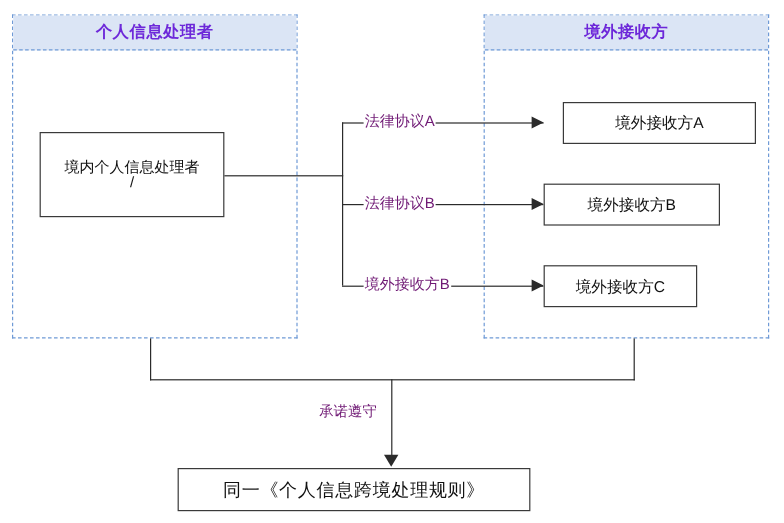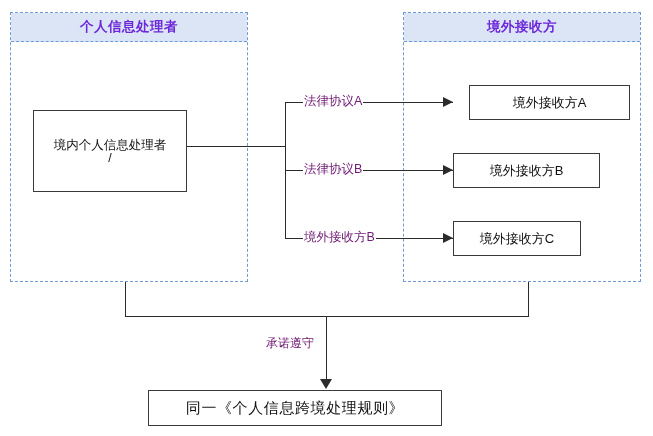--- a/index.html
+++ b/index.html
@@ -132,21 +132,21 @@
       <span class="group-header-title">个人信息处理者</span>
     </div>
   </div>
 
   <div class="group" style="left:403px; top:12px; width:238px; height:270px;">
     <div class="group-header">
       <span class="group-header-title">境外接收方</span>
     </div>
   </div>
 
-  <div class="node node-multiline" style="left:33px; top:110px; width:154px; height:82px;">
+  <div class="node node-multiline" style="left:33px; top:110px; width:154px; height:71px;">
     <span class="node-text">境内个人信息处理者</span>
     <span class="node-text-slash">/</span>
   </div>
 
   <div class="h-line" style="left:187px; top:146px; width:99px;"></div>
 
   <div class="v-line" style="left:285px; top:102px; height:136px;"></div>
 
   <div class="h-line" style="left:285px; top:102px; width:168px;"></div>
   <div class="arrow-right" style="left:443px; top:97px;"></div>

